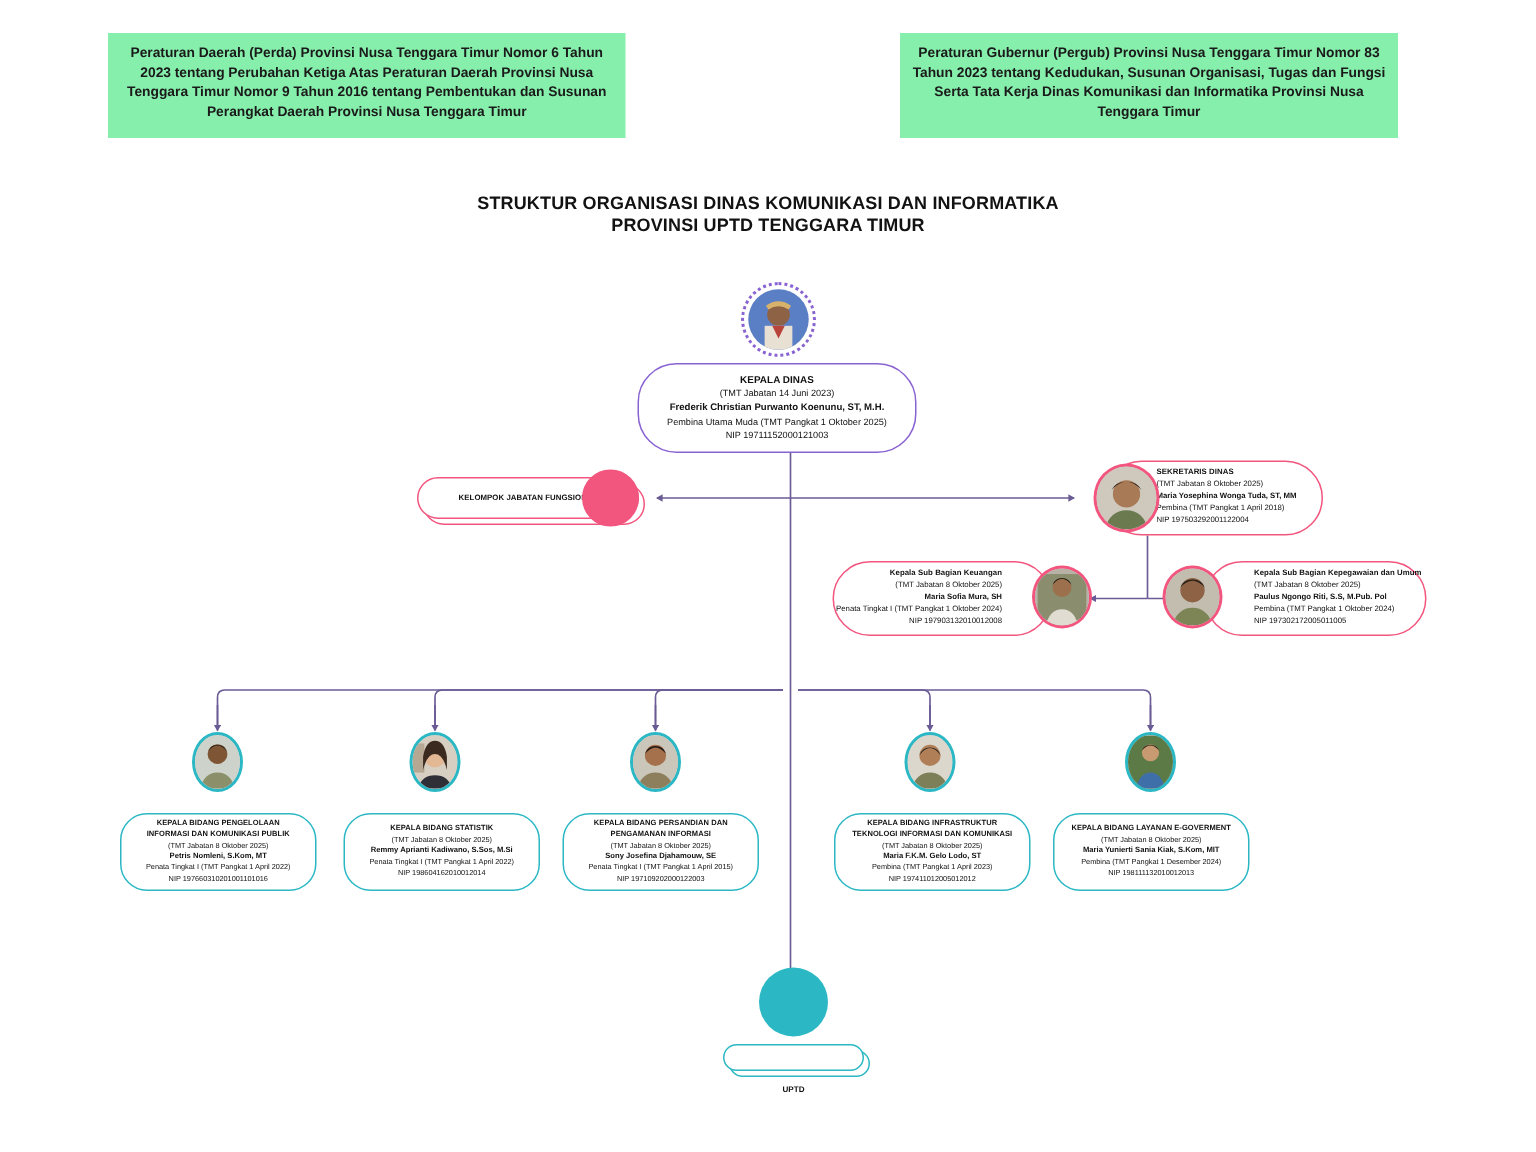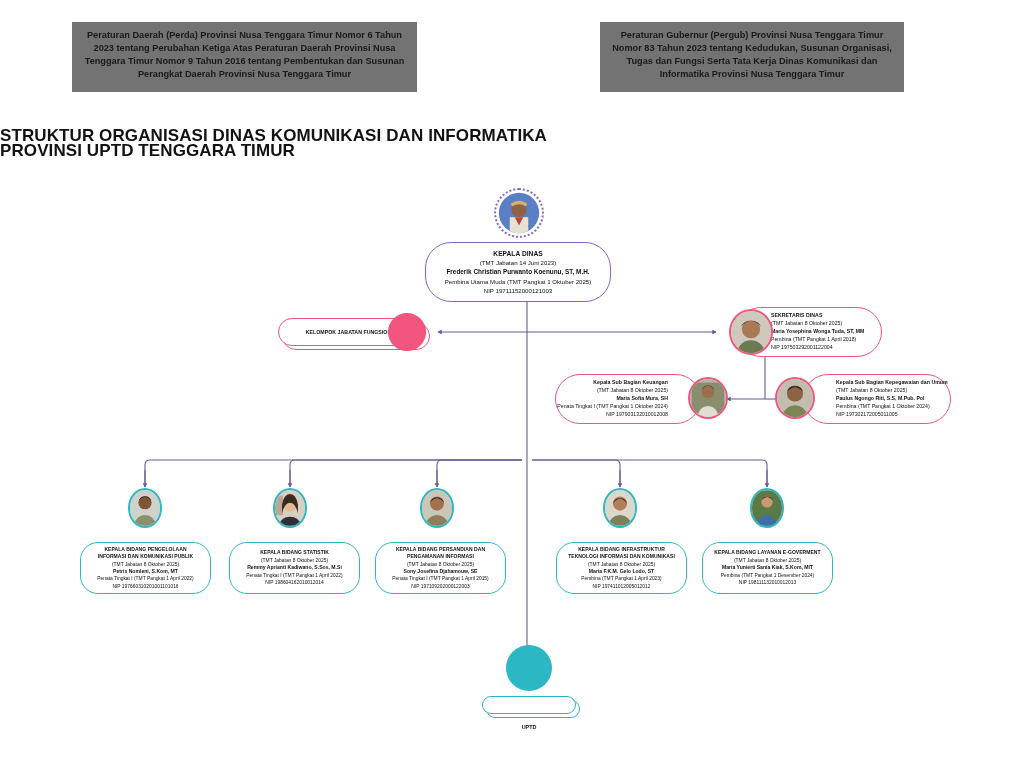--- a/index.html
+++ b/index.html
@@ -15,37 +15,38 @@
     position: relative;
     width: 1024px;
     height: 768px;
     overflow: hidden;
     background: #ffffff;
   }
 
   
   .reg-box {
     position: absolute;
-    background: #737373;
+    background: #86efac;
     color: #1a1a1a;
     font-size: 9.2px;
     line-height: 13px;
     font-weight: bold;
     text-align: center;
     padding: 7px 8px;
     box-sizing: border-box;
   }
   #reg-left  { left: 72px;  top: 22px; width: 345px; height: 70px; }
-  #reg-right { left: 600px; top: 22px; width: 304px; height: 70px; }
+  #reg-right { left: 600px; top: 22px; width: 332px; height: 70px; }
 
   
   #chart-title {
     position: absolute;
     left: 0; top: 128px; width: 1024px;
-    font-size: 17px;
+    text-align: center;
+    font-size: 12px;
     font-weight: bold;
     line-height: 15px;
     letter-spacing: .1px;
     color: #121212;
   }
 
   
   #wires {
     position: absolute;
     left: 0; top: 0;

